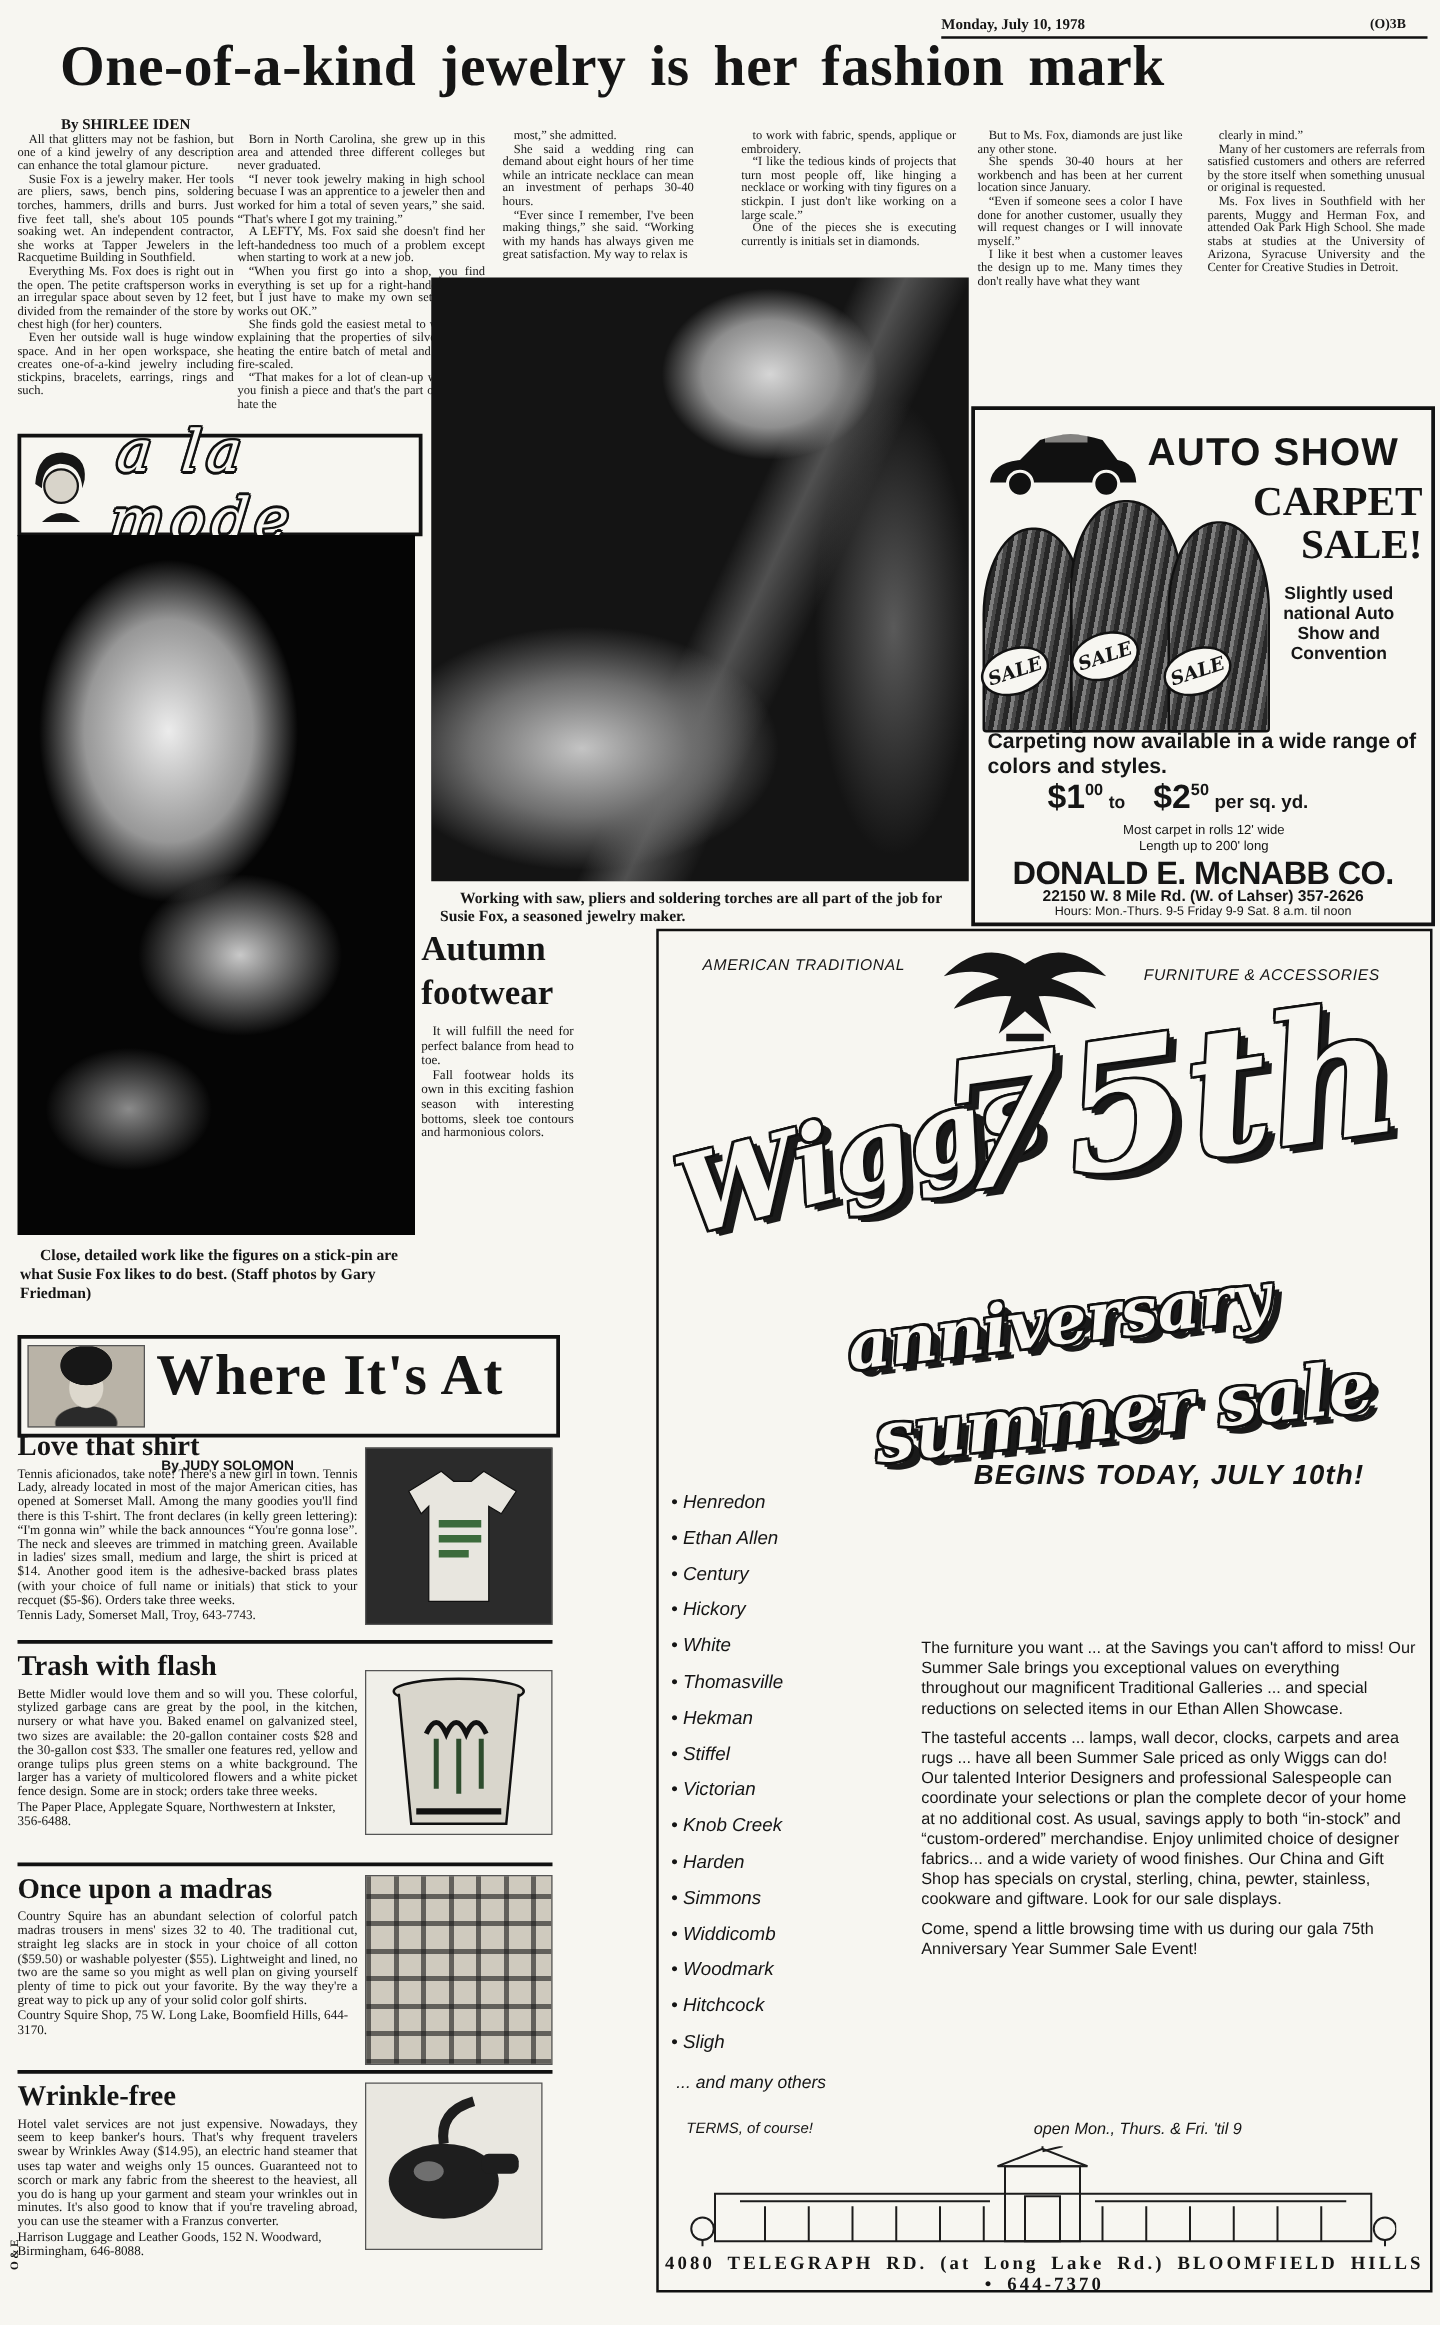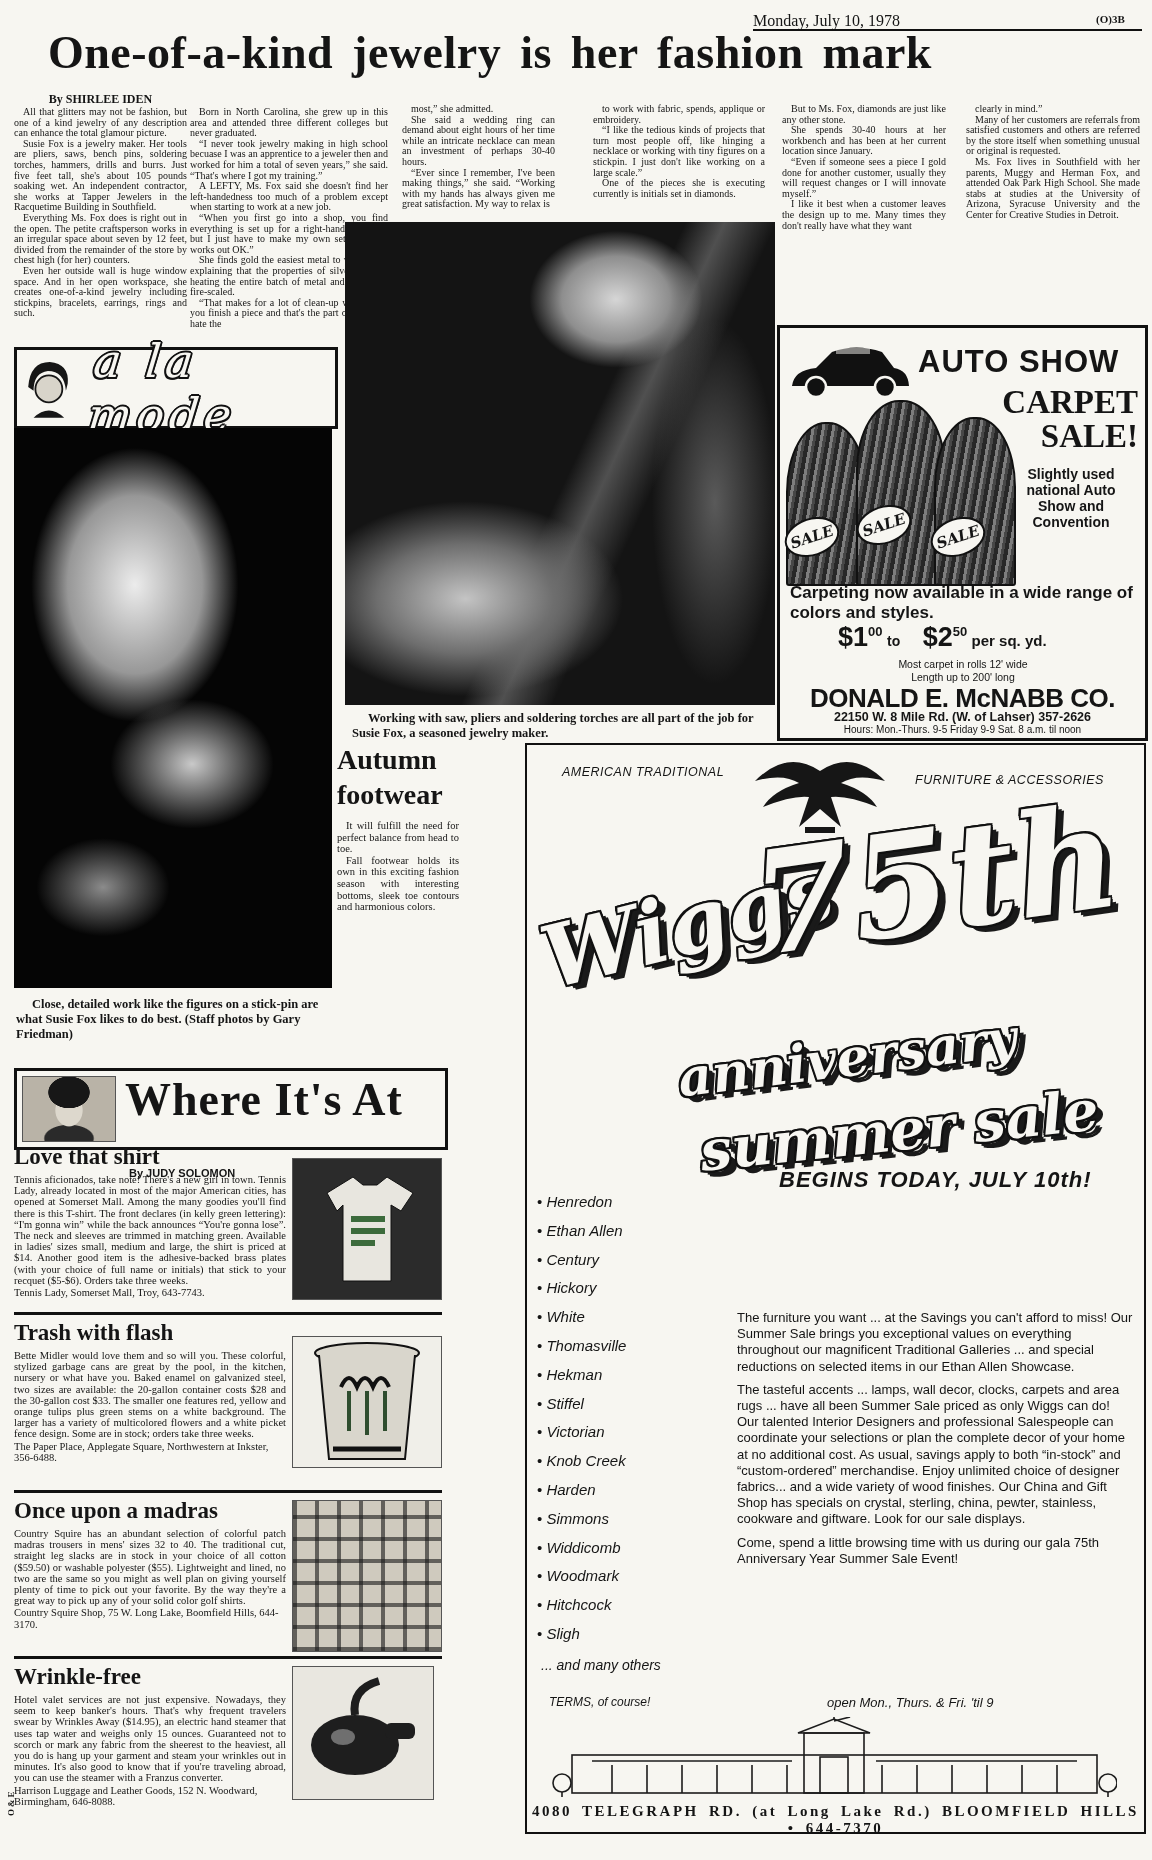--- a/index.html
+++ b/index.html
@@ -1,21 +1,21 @@
 <!DOCTYPE html>
 <html><head>
 <meta charset="utf-8">
 <style>
   html,body{margin:0;padding:0;background:#8a8a8a;}
   #page{position:relative;width:1152px;height:1860px;margin:0 auto;background:#f7f6f1;
         color:#151515;font-family:"Liberation Serif",serif;overflow:hidden;}
   .abs{position:absolute;}
   .rule{background:#111;}
   
-  .dateline{font-weight:normal;font-size:16px;}
+  .dateline{font-weight:bold;font-size:12px;}
   .pagenum{font-size:11px;font-weight:bold;}
   .headline{font-size:46px;font-weight:bold;letter-spacing:.5px;word-spacing:7px;line-height:1.0;}
   .byline{font-size:12px;font-weight:bold;text-align:center;}
   
   .col{font-size:10px;line-height:10.6px;text-align:justify;}
   .paras p{margin:0;text-indent:9px;}
   .caption{font-size:12.5px;font-weight:bold;line-height:1.18;}
   .photo{background:#101010;}
   
   .alamode{border:3px solid #111;background:#f7f6f1;display:flex;align-items:center;}
@@ -96,21 +96,21 @@
       <p>“Ever since I remember, I've been making things,” she said. “Working with my hands has always given me great satisfaction. My way to relax is</p>
     </div>
   <div class="abs col paras" style="left:593px;top:104px;width:172px;">
       <p>to work with fabric, spends, applique or embroidery.</p>
       <p>“I like the tedious kinds of projects that turn most people off, like hinging a necklace or working with tiny figures on a stickpin. I just don't like working on a large scale.”</p>
       <p>One of the pieces she is executing currently is initials set in diamonds.</p>
     </div>
   <div class="abs col paras" style="left:782px;top:104px;width:164px;">
       <p>But to Ms. Fox, diamonds are just like any other stone.</p>
       <p>She spends 30-40 hours at her workbench and has been at her current location since January.</p>
-      <p>“Even if someone sees a piece I gold done for another customer, usually they will request changes or I will innovate myself.”</p>
+      <p>“Even if someone sees a color I have done for another customer, usually they will request changes or I will innovate myself.”</p>
       <p>I like it best when a customer leaves the design up to me. Many times they don't really have what they want</p>
     </div>
   <div class="abs col paras" style="left:966px;top:104px;width:174px;">
       <p>clearly in mind.”</p>
       <p>Many of her customers are referrals from satisfied customers and others are referred by the store itself when something unusual or original is requested.</p>
       <p>Ms. Fox lives in Southfield with her parents, Muggy and Herman Fox, and attended Oak Park High School. She made stabs at studies at the University of Arizona, Syracuse University and the Center for Creative Studies in Detroit.</p>
     </div>
 
   <div class="abs photo" style="left:345px;top:222px;width:430px;height:483px;
               background:#141414;

